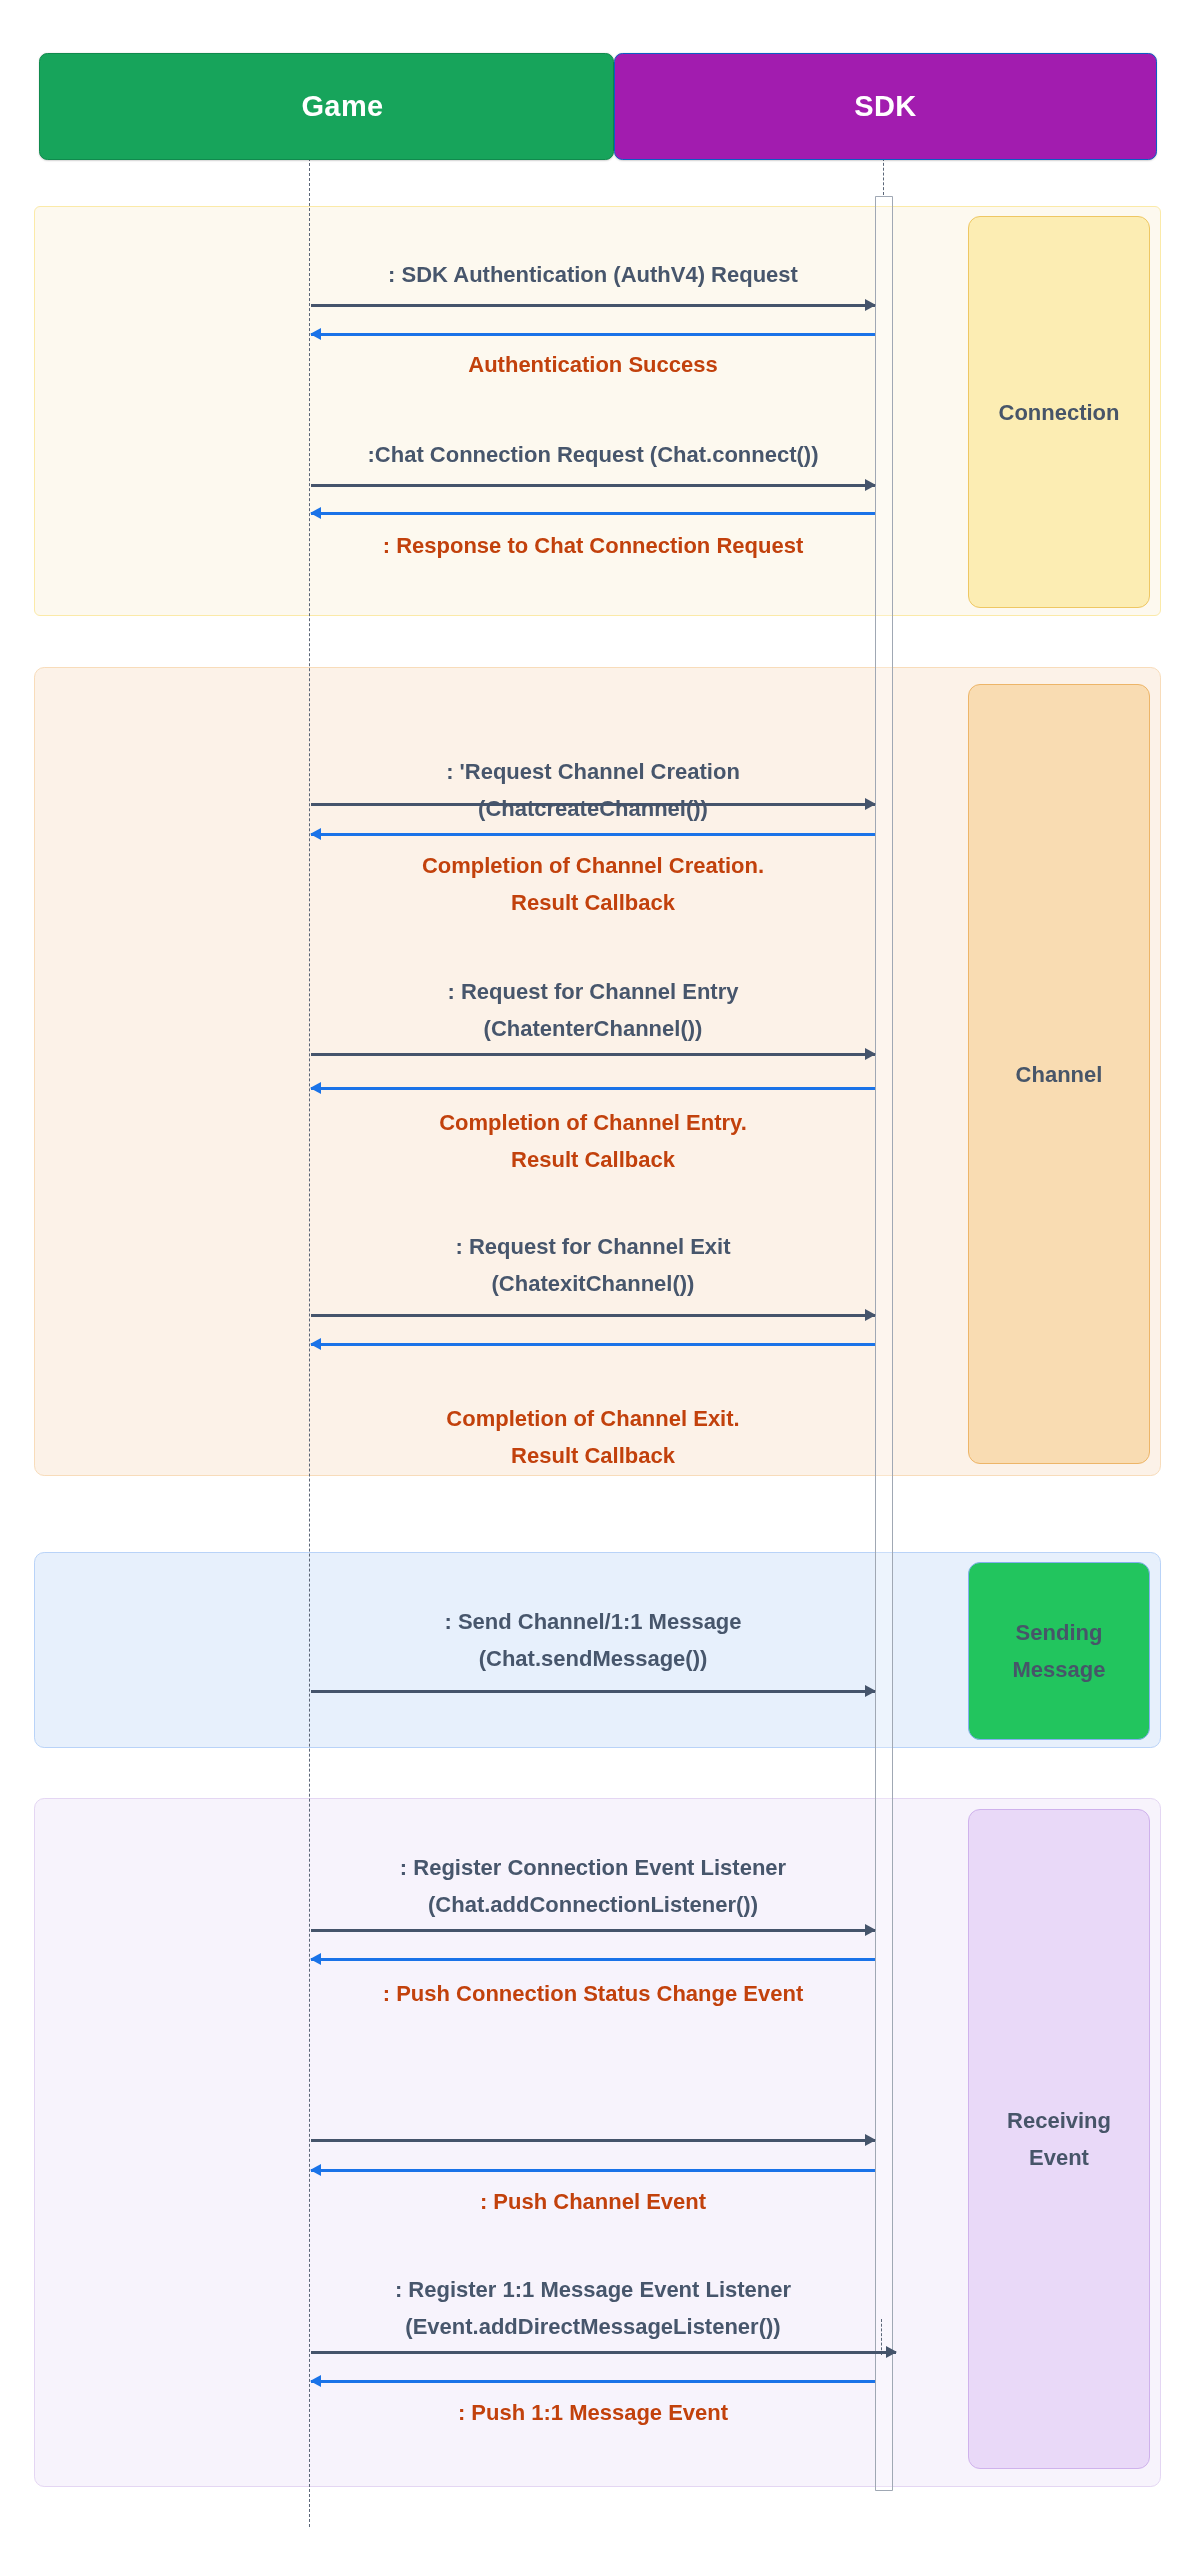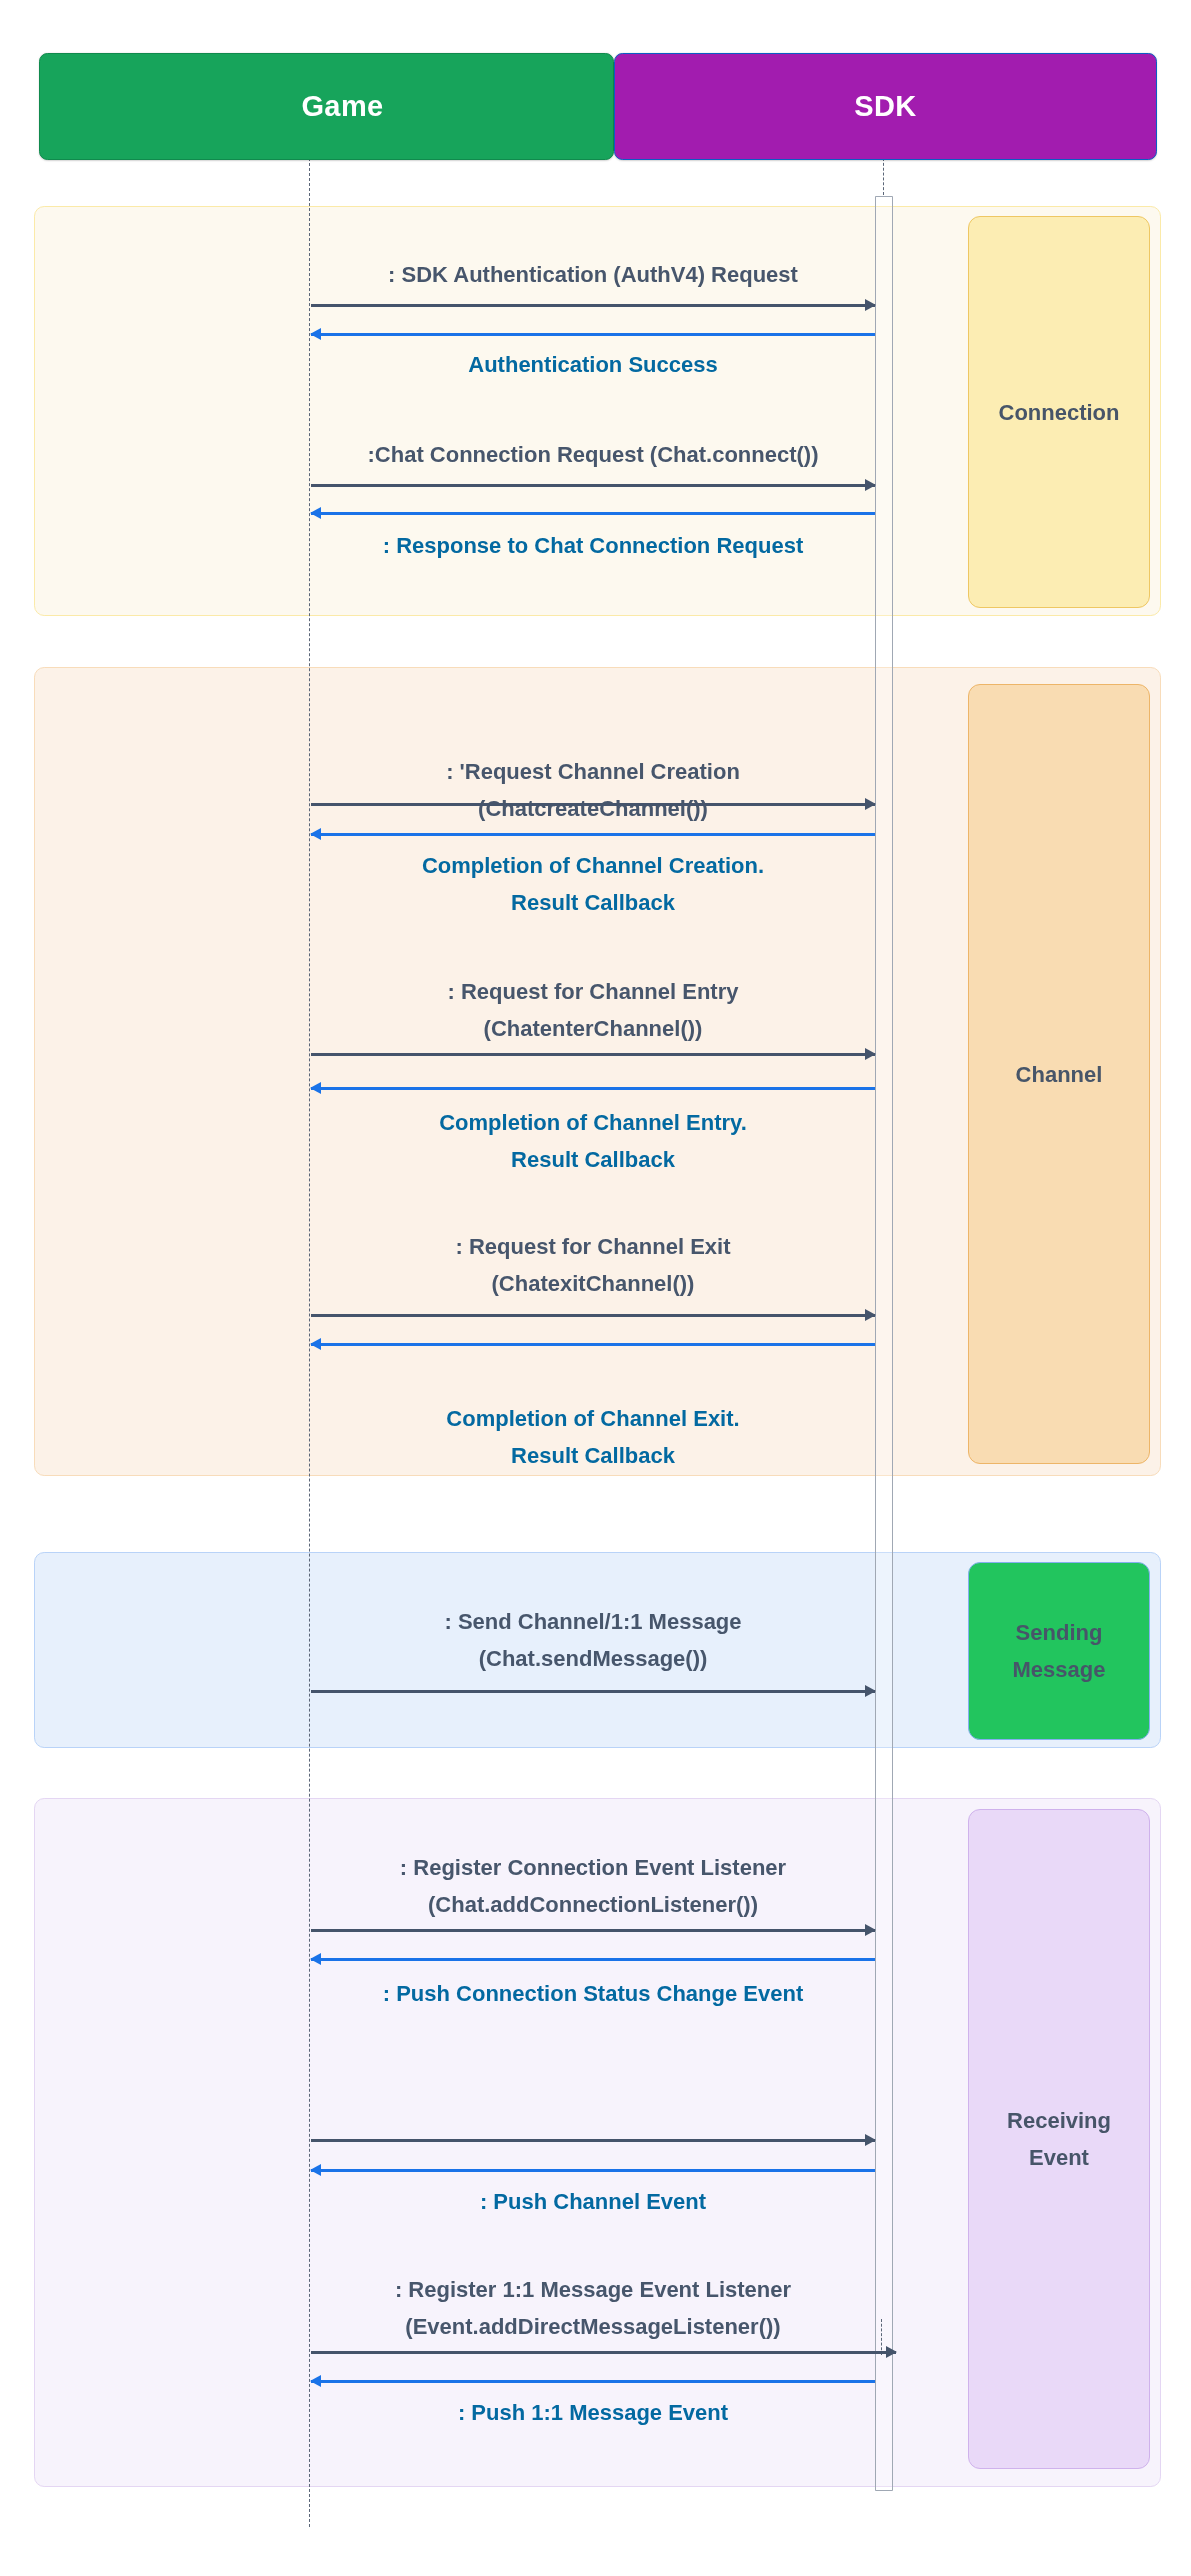--- a/index.html
+++ b/index.html
@@ -36,37 +36,37 @@
   .s-connection .slabel{background:#fcedb3;border:1.7px solid #eec763;}
   .s-channel .slabel{background:#f9dcb2;border:1.7px solid #edb568;}
   .s-sending .slabel{background:#22c55e;border:1.7px solid #85aff0;}
   .s-receiving .slabel{background:#e9d9f8;border:1.7px solid #cfb2ec;}
   
   .msg{
     position:absolute;left:311px;width:564px;text-align:center;
     font-size:22px;font-weight:700;line-height:37px;color:#47566c;
   }
   .msg .ln{display:block;}
-  .msg.blue{color:#0369a1;}
+  .msg.blue{color:#c2410c;}
   
   .arrow{position:absolute;left:311px;width:564px;height:2.6px;}
   .arrow.wide{width:585px;}
   .arrow.req{background:#45546b;}
   .arrow.res{background:#1a73e8;}
   .arrow::after{content:"";position:absolute;top:-5.1px;width:0;height:0;
     border-top:6px solid transparent;border-bottom:6px solid transparent;}
   .arrow.req::after{right:-0.9px;border-left:11px solid #45546b;}
   .arrow.res::after{left:-0.9px;border-right:11px solid #1a73e8;}
 </style>
 </head>
 <body>
 
 <div class="canvas">
 
-  <div class="section s-connection" style="top:206px;height:408px;">
+  <div class="section s-connection" style="top:206px;height:408px;border-radius:6px;">
     <div class="slabel" style="top:9.4px;height:390px;">
       <span>Connection</span>
     </div>
   </div>
 
   <div class="section s-channel" style="top:667px;height:807px;">
     <div class="slabel" style="top:16px;height:778px;">
       <span>Channel</span>
     </div>
   </div>

